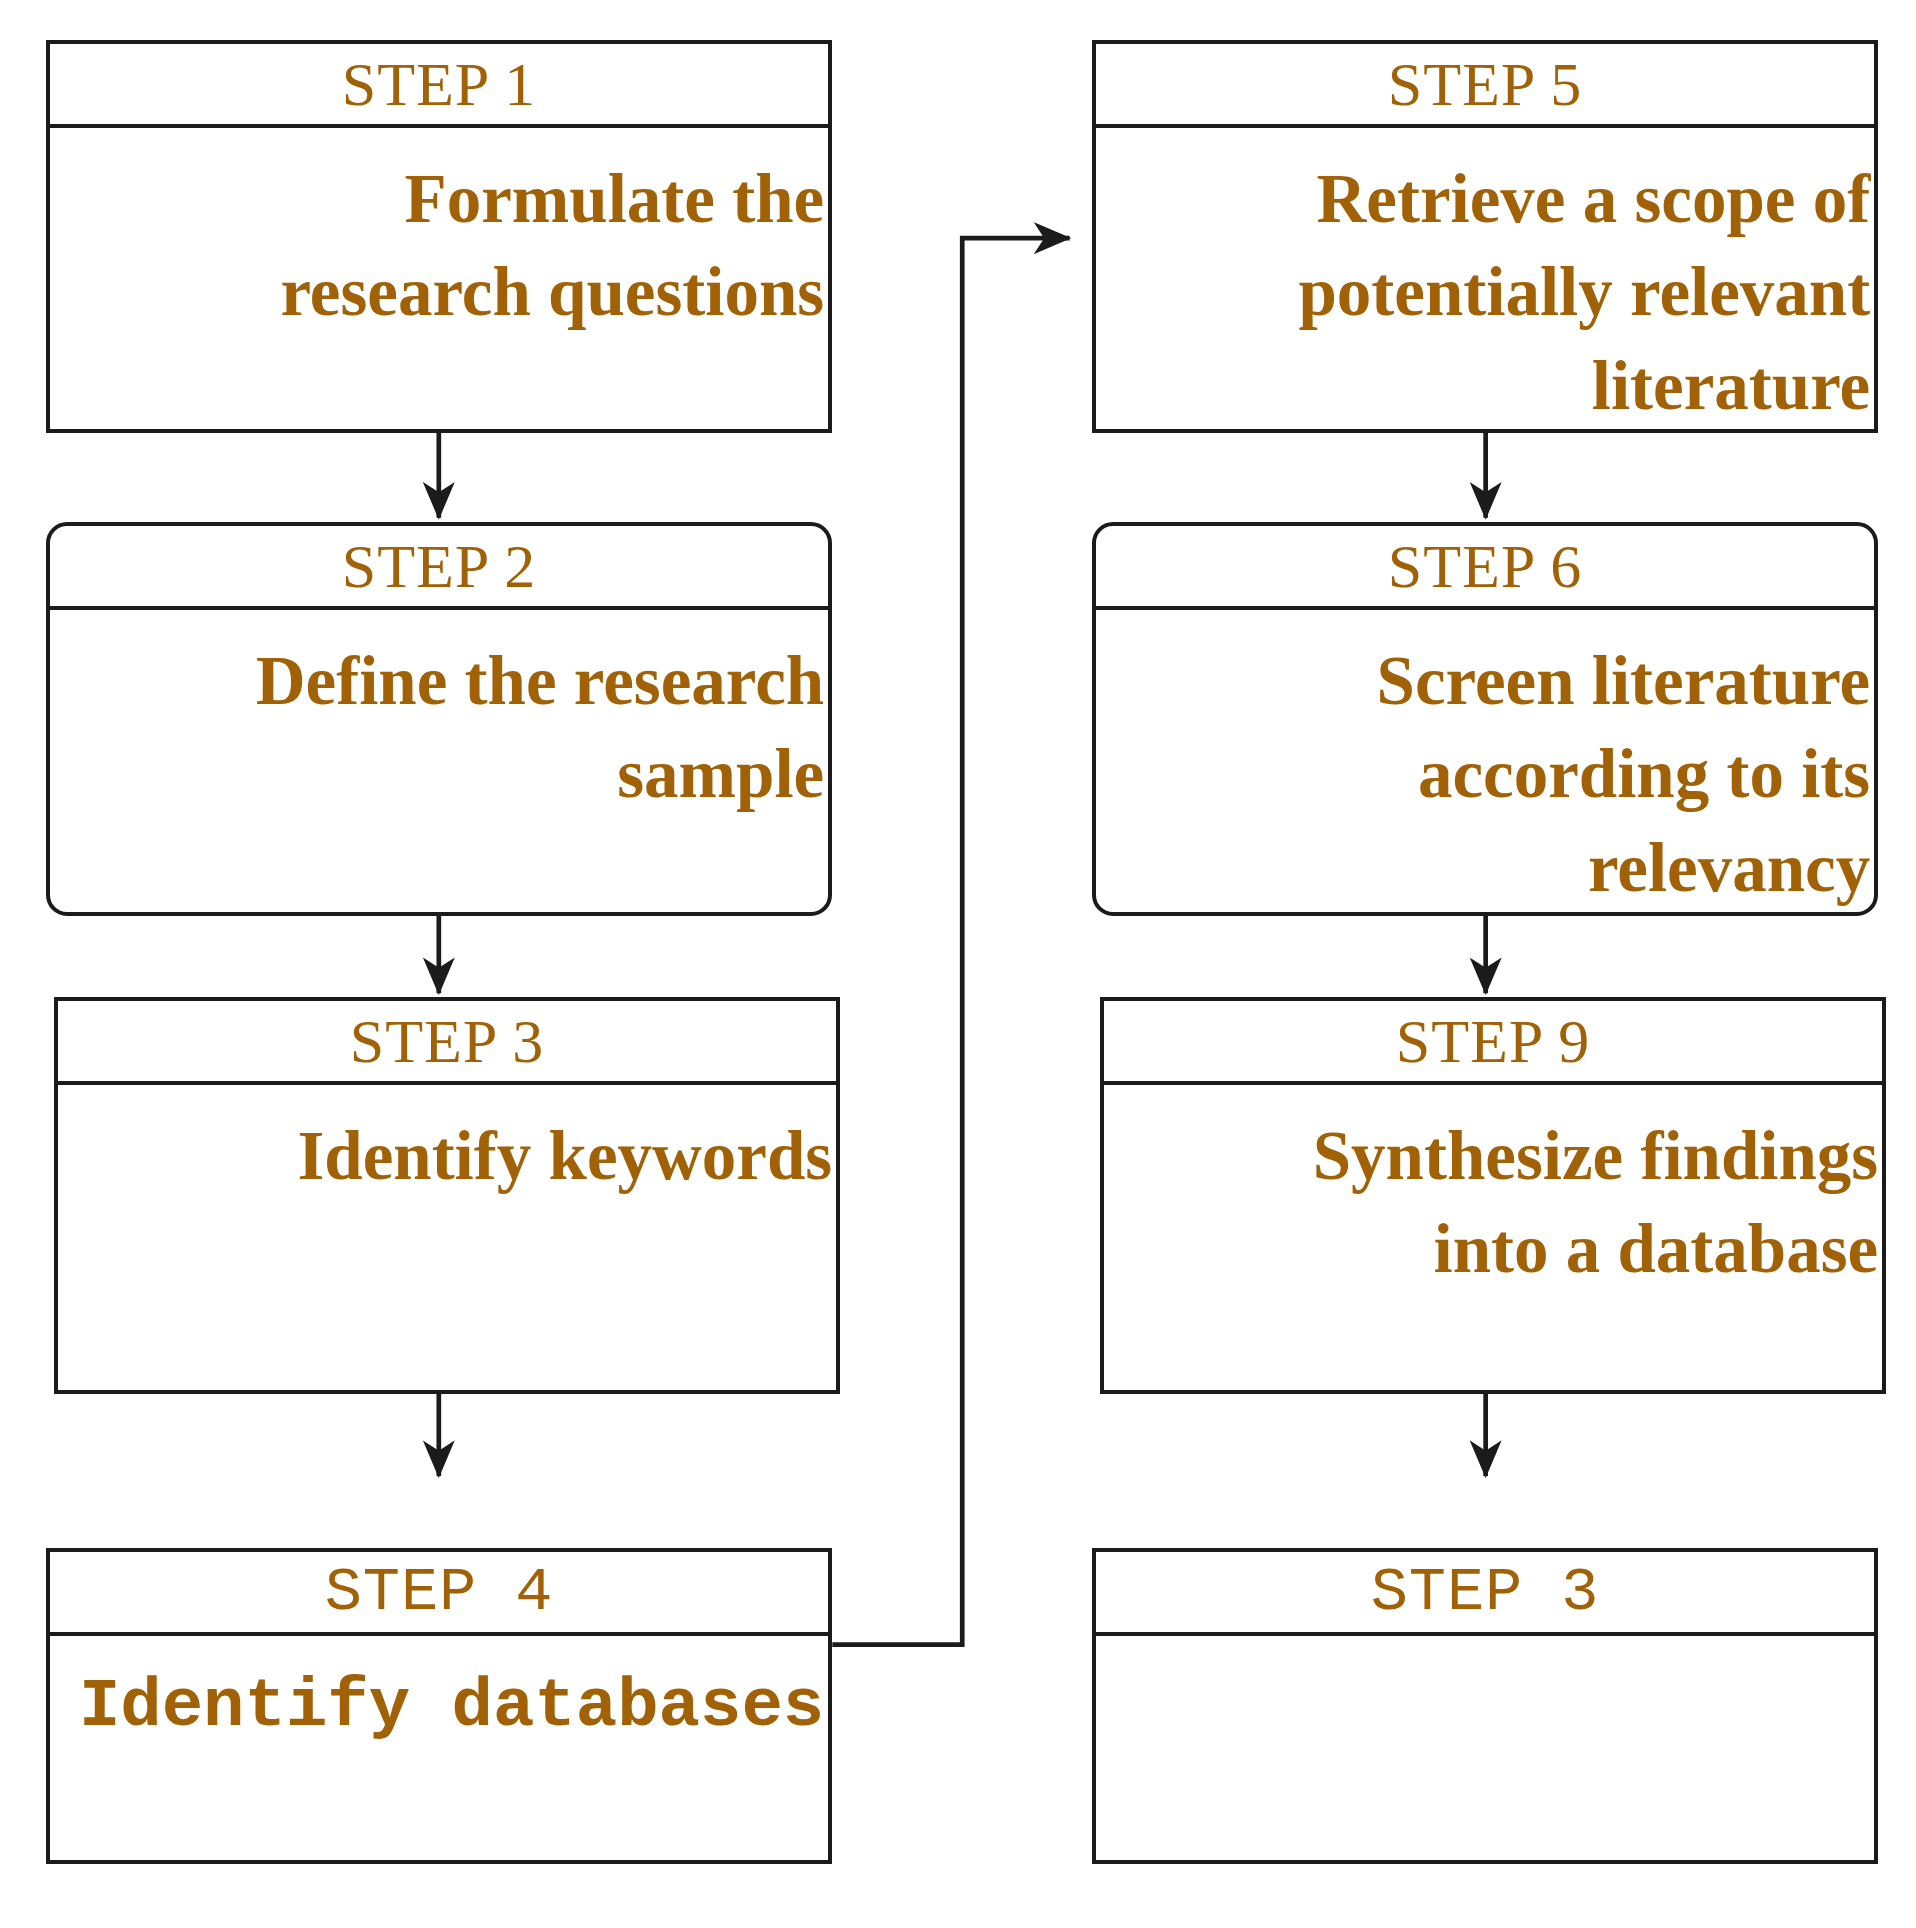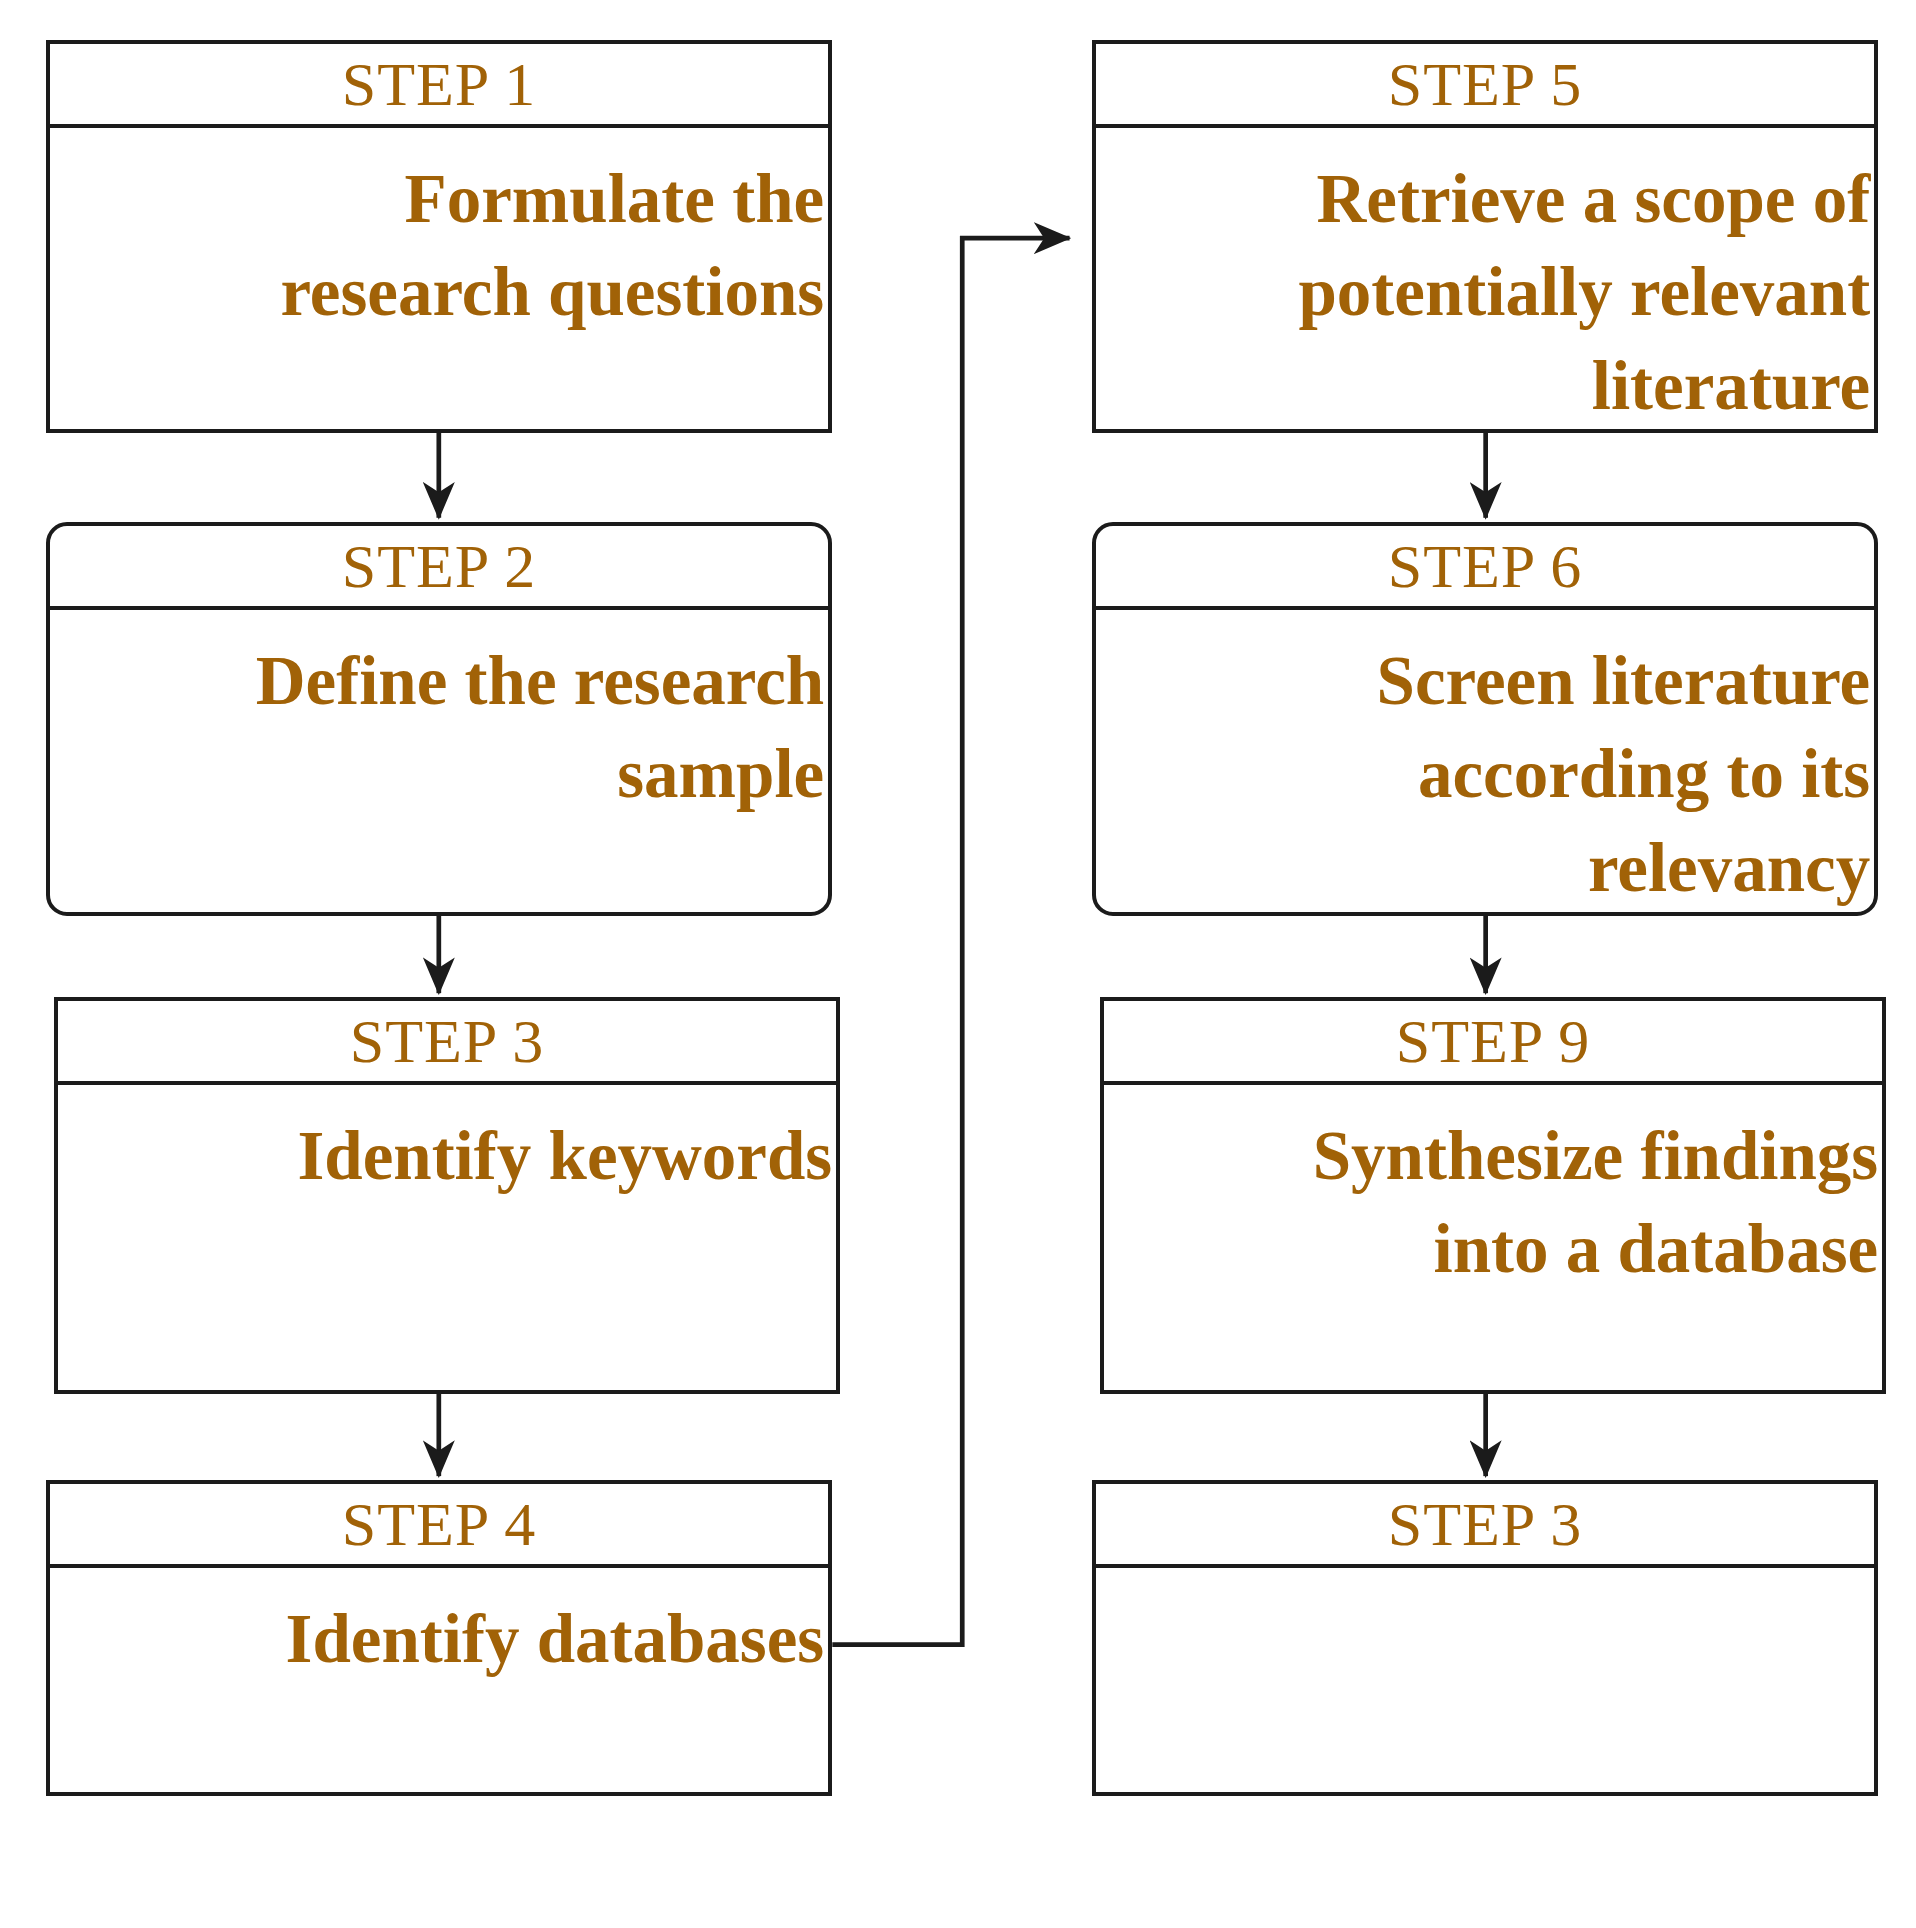--- a/index.html
+++ b/index.html
@@ -27,21 +27,21 @@
     position: absolute;
     box-sizing: border-box;
     border: 4.7px solid #1b1b1b;
     background: #ffffff;
   }
   .col-left  { left: 46px;   width: 786px; }
   .col-right { left: 1092px; width: 786px; }
   .row-1 { top: 40px;   height: 393px; }
   .row-2 { top: 522px;  height: 394px; border-radius: 21px; }
   .row-3 { top: 997px; height: 397px; margin-left: 8px; }
-  .row-4 { top: 1480px; height: 316px; }
+  .row-4 { top: 1548px; height: 316px; font-family: Liberation Mono, monospace; }
   .box-header {
     box-sizing: border-box;
     height: 84px;
     border-bottom: 4.7px solid #1b1b1b;
     display: flex;
     align-items: center;
     justify-content: center;
     font-size: 62px;
     font-weight: normal;
     letter-spacing: 0.9px;

